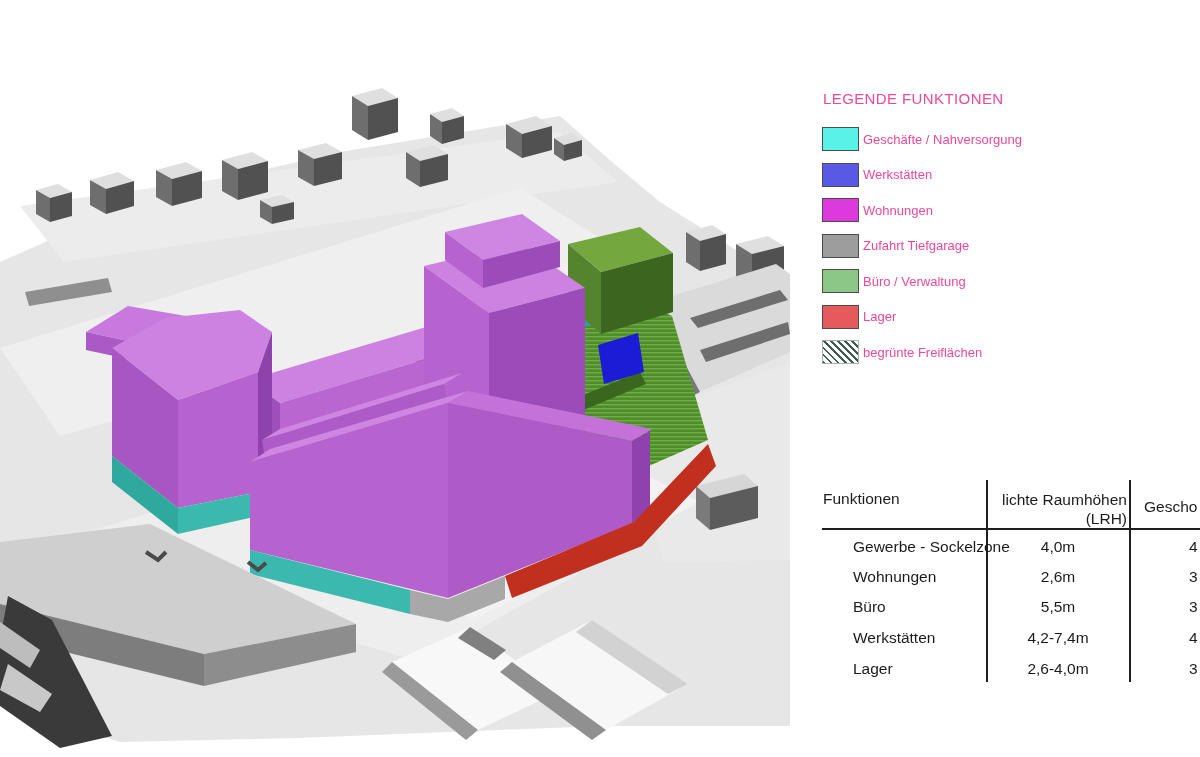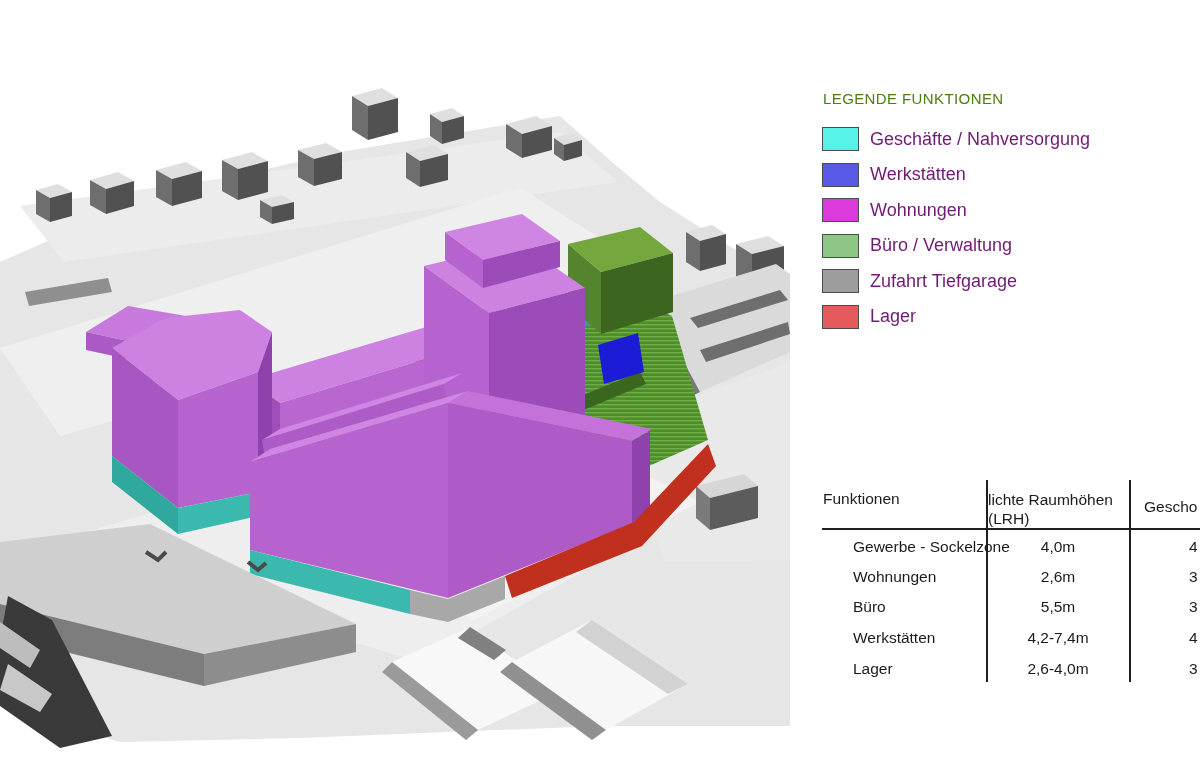--- a/index.html
+++ b/index.html
@@ -7,33 +7,33 @@
     position:relative;
     width:1200px;height:757px;
     background:#ffffff;
     overflow:hidden;
     font-family:"Liberation Sans", sans-serif;
     color:#1b1b1b;
   }
   .scene{position:absolute;left:0;top:0;width:790px;height:757px;}
   
   .legend{position:absolute;left:822px;top:90px;width:360px;}
-  .legend-title{font-size:15px;letter-spacing:.4px;color:#4d7c0f;margin:0 0 19px 1px;}
+  .legend-title{font-size:15px;letter-spacing:.4px;color:#ec4899;margin:0 0 19px 1px;}
   .legend-row{display:flex;align-items:center;height:26px;margin-bottom:9.5px;}
   .swatch{width:37px;height:24px;border:1.5px solid #4c4c4c;box-sizing:border-box;flex:0 0 auto;}
   .swatch.hatch{border:1px solid #9fb3a9;}
-  .legend-label{font-size:18px;margin-left:11px;white-space:nowrap;color:#701a75;}
+  .legend-label{font-size:13px;margin-left:4px;white-space:nowrap;color:#ec4899;}
   
   .ftable{position:absolute;left:822px;top:478px;width:378px;height:208px;font-size:15.5px;}
   .vline{position:absolute;top:2px;height:202px;width:1.5px;background:#1f1f1f;}
   .vline.v1{left:164px;}
   .vline.v2{left:307px;}
   .hline{position:absolute;left:0;top:50px;width:378px;height:1.5px;background:#1f1f1f;}
   .th-c1{position:absolute;left:1px;top:12px;}
-  .th-c2{position:absolute;left:166px;top:12px;width:139px;text-align:left;line-height:19px;}
+  .th-c2{position:absolute;left:166px;top:12px;width:139px;text-align:right;line-height:19px;}
   .th-c3{position:absolute;left:322px;top:20px;white-space:nowrap;}
   .trow{position:absolute;left:0;width:378px;height:22px;}
   .trow .c1{position:absolute;left:1px;margin-left:30px;}
   .trow .c2{position:absolute;left:164px;width:144px;text-align:center;}
   .trow .c3{position:absolute;left:367px;white-space:nowrap;}
 </style>
 </head>
 <body>
 
 <div class="scene">
@@ -222,30 +222,34 @@
   </div>
   <div class="legend-row">
     <span class="swatch" style="background: rgb(88, 89, 228);"></span>
     <span class="legend-label">Werkstätten</span>
   </div>
   <div class="legend-row">
     <span class="swatch" style="background: rgb(220, 58, 220);"></span>
     <span class="legend-label">Wohnungen</span>
   </div>
   <div class="legend-row">
+    <span class="swatch" style="background: rgb(157, 157, 157);"></span>
+    <span class="legend-label">Zufahrt Tiefgarage</span>
+  </div>
+  <div class="legend-row">
     <span class="swatch" style="background: rgb(140, 199, 134);"></span>
     <span class="legend-label">Büro / Verwaltung</span>
   </div>
   <div class="legend-row">
-    <span class="swatch" style="background: rgb(157, 157, 157);"></span>
-    <span class="legend-label">Zufahrt Tiefgarage</span>
-  </div>
-  <div class="legend-row">
     <span class="swatch" style="background: rgb(229, 90, 90);"></span>
     <span class="legend-label">Lager</span>
+  </div>
+  <div class="legend-row">
+    <span class="swatch hatch" style="background: repeating-linear-gradient(45deg, rgb(63, 90, 80) 0px, rgb(63, 90, 80) 2px, rgb(255, 255, 255) 2px, rgb(255, 255, 255) 5px);"></span>
+    <span class="legend-label">begrünte Freiflächen</span>
   </div>
 </div>
 
 <div class="ftable">
   <div class="vline v1"></div>
   <div class="vline v2"></div>
   <div class="hline"></div>
 
   <div class="th-c1">Funktionen</div>
   <div class="th-c2">

